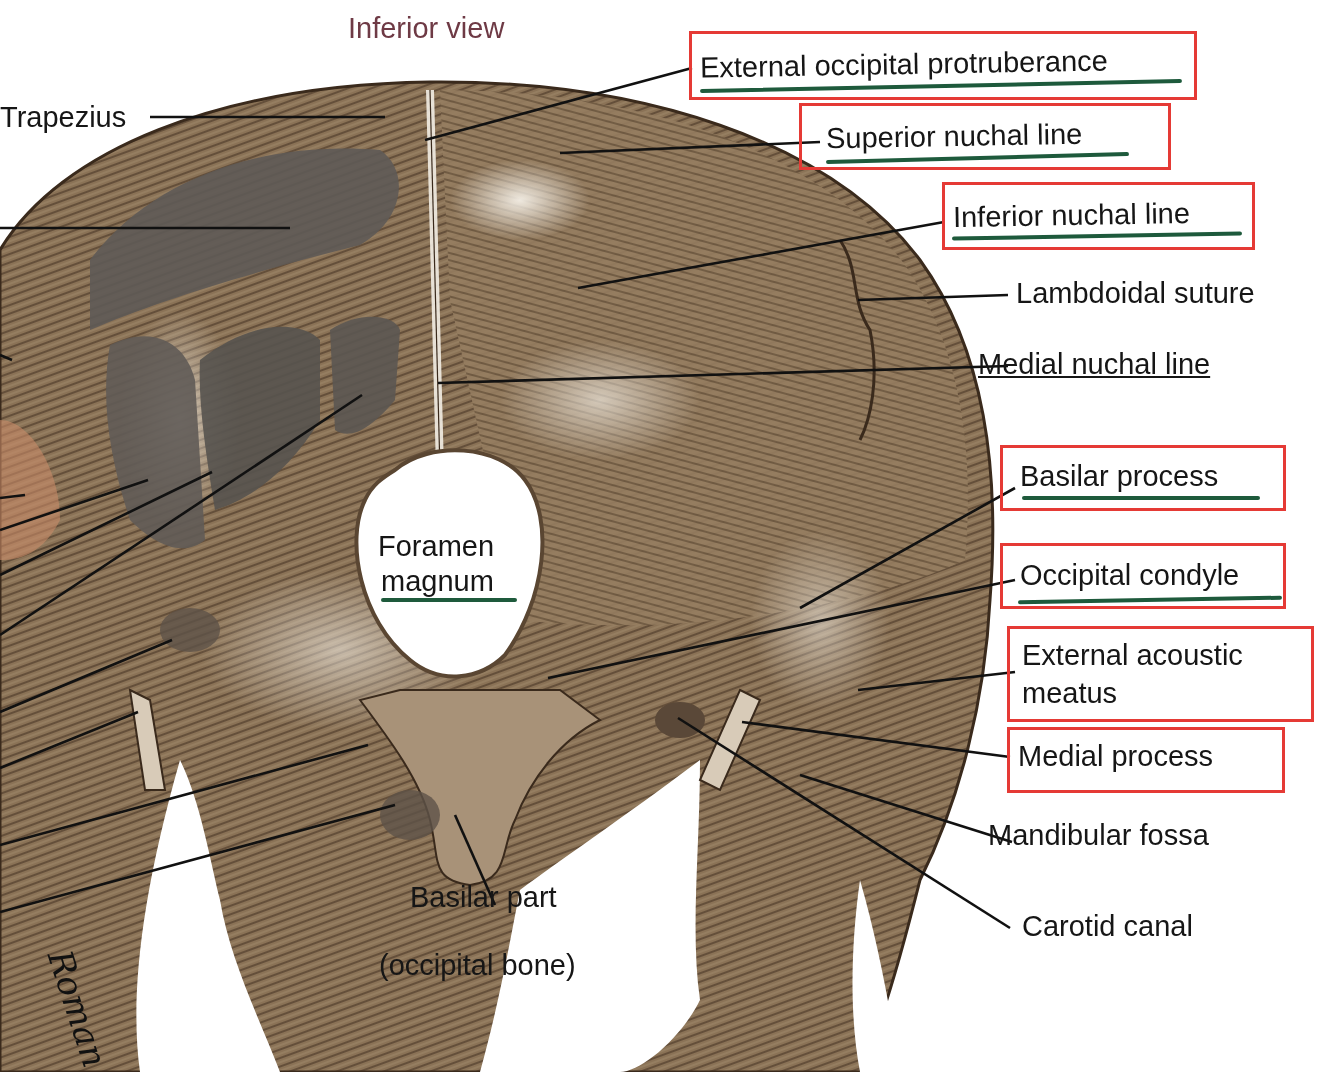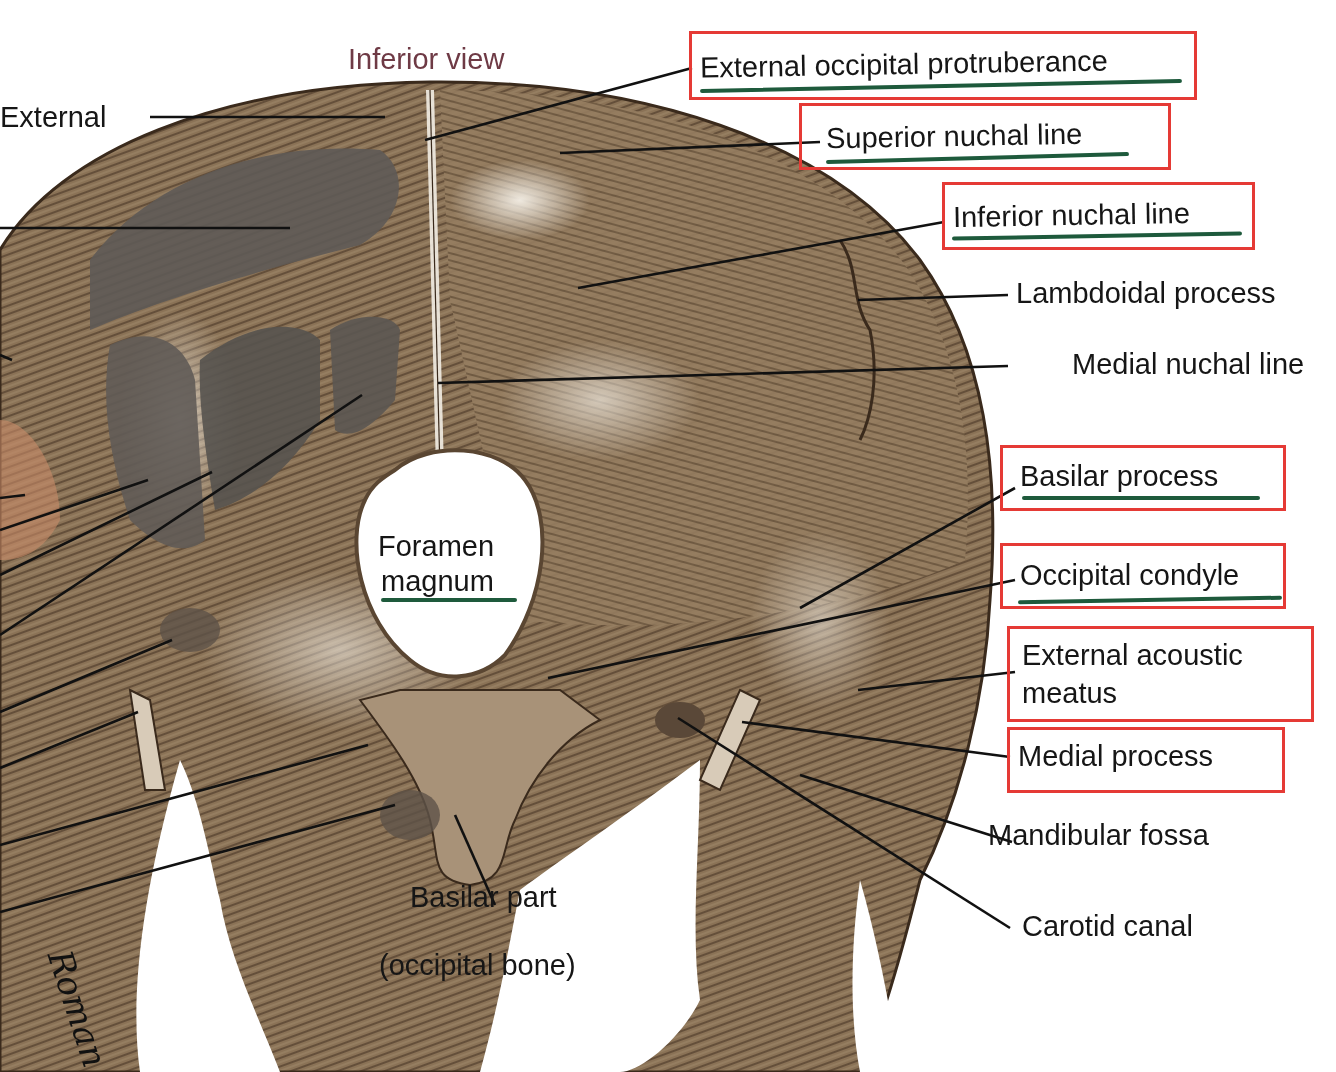--- a/index.html
+++ b/index.html
@@ -1,21 +1,21 @@
 <!DOCTYPE html>
 <html><head>
 <meta charset="utf-8">
 <style>
   html, body { margin: 0; padding: 0; background: #ffffff; }
   body { width: 1336px; height: 1072px; position: relative; overflow: hidden;
          font-family: "Liberation Sans", "DejaVu Sans", sans-serif; color: #1a1a1a; }
   #canvas { position: absolute; left: 0; top: 0; width: 1336px; height: 1072px; }
   .label { position: absolute; font-size: 29px; line-height: 34px; white-space: nowrap; color: #161616; }
   .label.multi { white-space: normal; }
-  .title { position: absolute; font-size: 29px; color: #6e3a45; margin-top: 31px; }
+  .title { position: absolute; font-size: 29px; color: #6e3a45; }
   .box { position: absolute; border: 3px solid #e53a35; box-sizing: border-box; }
   .uline { position: absolute; height: 4px; border-radius: 3px; background: #1e5a3c; }
   .signature { position: absolute; font-family: "DejaVu Serif", serif; font-style: italic;
                font-size: 34px; color: #111; transform: rotate(72deg); transform-origin: left top; }
 </style>
 </head>
 <body>
 
 <svg id="canvas" viewBox="0 0 1336 1072" xmlns="http://www.w3.org/2000/svg">
   <defs>
@@ -95,36 +95,36 @@
     <line x1="0" y1="712" x2="172" y2="640"></line>
     <line x1="0" y1="768" x2="138" y2="712"></line>
     <line x1="0" y1="845" x2="368" y2="745"></line>
     <line x1="0" y1="912" x2="395" y2="805"></line>
     <line x1="0" y1="355" x2="12" y2="360"></line>
   </g>
 </svg>
 
 <div class="title" style="left:348px; top:12px;">Inferior view</div>
 
-<div class="label" style="left:0px; top:100px;">External</div>
+<div class="label" style="left:0px; top:100px;">Trapezius</div>
 
 <div class="box" style="left:689px; top:31px; width:508px; height:69px;"></div>
 <div class="label" style="left:700px; top:47px; transform:rotate(-1deg);">External occipital protruberance</div>
 <div class="uline" style="left:700px; top:84px; width:482px; transform:rotate(-1.2deg);"></div>
 
 <div class="box" style="left:799px; top:103px; width:372px; height:67px;"></div>
 <div class="label" style="left:826px; top:119px; transform:rotate(-1deg);">Superior nuchal line</div>
 <div class="uline" style="left:826px; top:156px; width:303px; transform:rotate(-1.5deg);"></div>
 
 <div class="box" style="left:942px; top:182px; width:313px; height:68px;"></div>
 <div class="label" style="left:953px; top:198px; transform:rotate(-1deg);">Inferior nuchal line</div>
 <div class="uline" style="left:952px; top:234px; width:290px; transform:rotate(-1deg);"></div>
 
-<div class="label" style="left:1016px; top:276px;">Lambdoidal process</div>
-<div class="label" style="left:1072px; top:347px;">Medial nuchal line</div>
+<div class="label" style="left:1016px; top:276px;">Lambdoidal suture</div>
+<div class="label" style="left:978px; top:347px;text-decoration:underline;">Medial nuchal line</div>
 
 <div class="box" style="left:1000px; top:445px; width:286px; height:66px;"></div>
 <div class="label" style="left:1020px; top:459px;">Basilar process</div>
 <div class="uline" style="left:1022px; top:496px; width:238px;"></div>
 
 <div class="box" style="left:1000px; top:543px; width:286px; height:66px;"></div>
 <div class="label" style="left:1020px; top:558px;text-align:right;">Occipital condyle</div>
 <div class="uline" style="left:1018px; top:598px; width:264px; transform:rotate(-1deg);"></div>
 
 <div class="box" style="left:1007px; top:626px; width:307px; height:96px;"></div>

